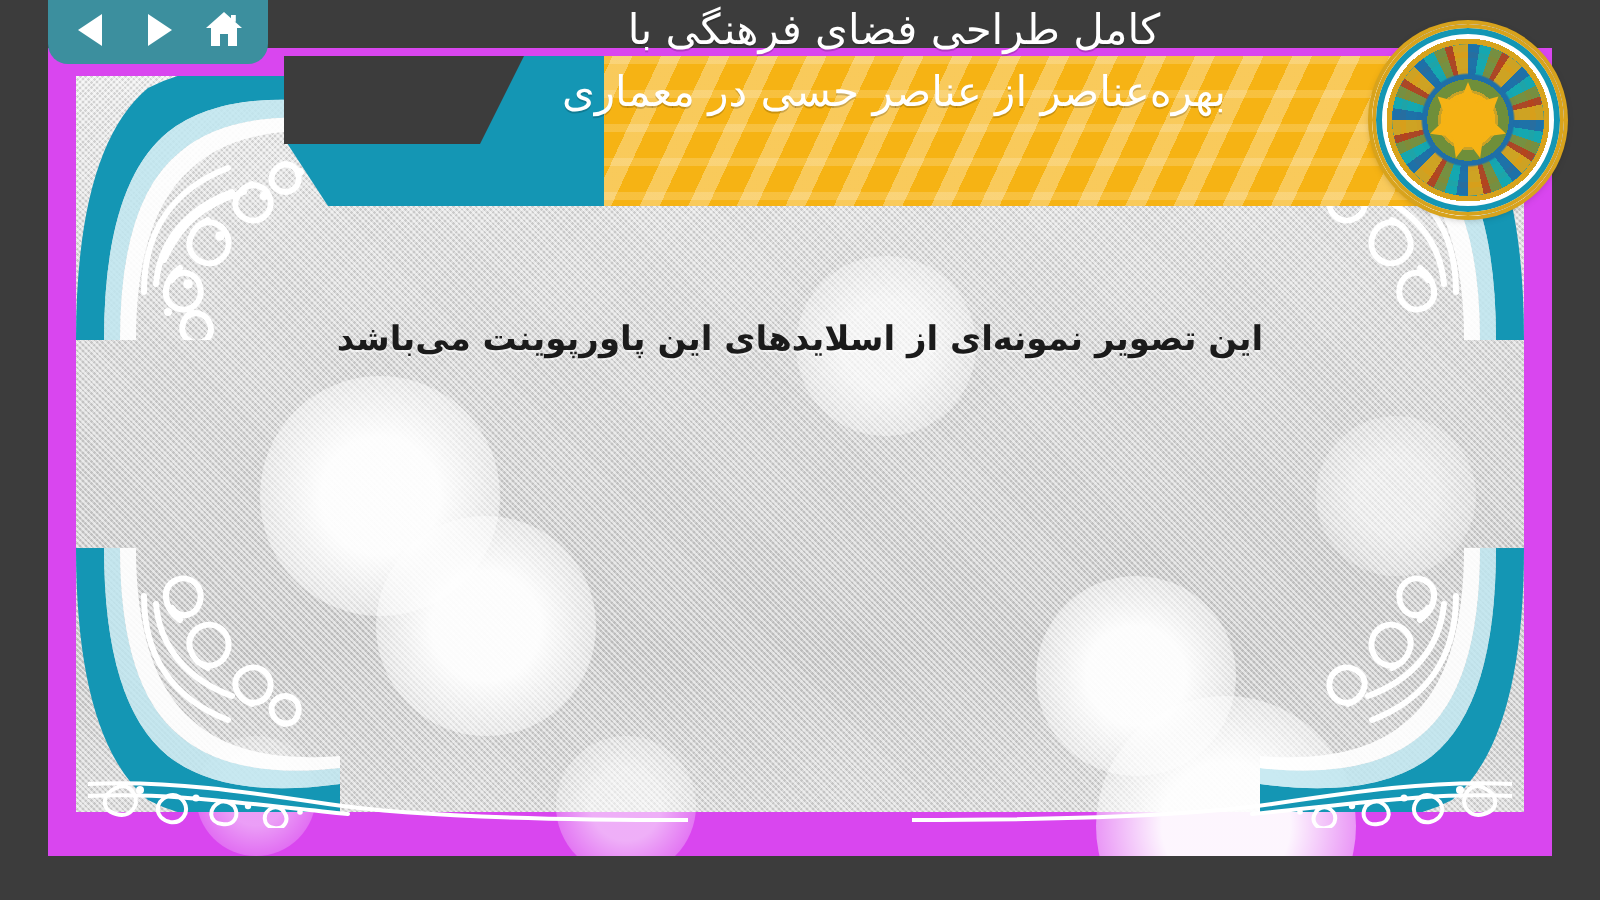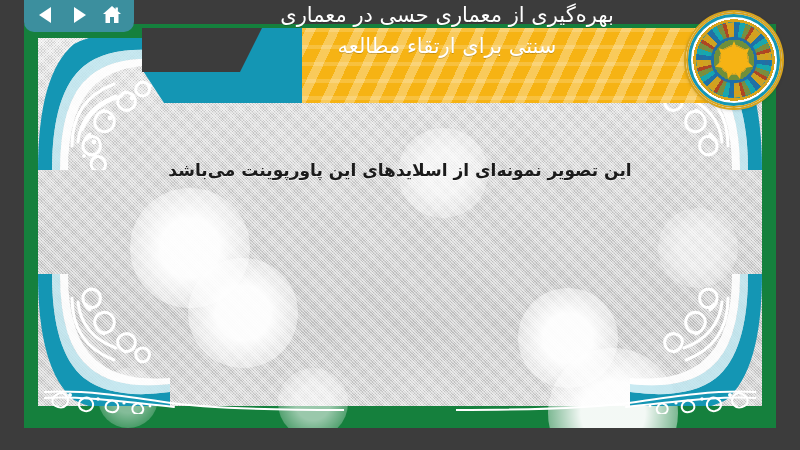--- a/index.html
+++ b/index.html
@@ -7,21 +7,21 @@
     width:800px; height:450px; overflow:hidden;
     background:#3c3c3c;
     font-family:"DejaVu Sans","Liberation Sans",sans-serif;
   }
 
   #stage { position:relative; width:800px; height:450px; background:#3c3c3c; }
 
   
   .slide-frame{
     position:absolute; left:24px; top:24px; width:752px; height:404px;
-    background:#15803d;
+    background:#d946ef;
     overflow:hidden;
   }
   
   .paper{
     position:absolute; left:14px; top:14px; right:14px; bottom:22px;
     background:
       repeating-linear-gradient(45deg, rgba(255,255,255,.55) 0 1px, rgba(0,0,0,0) 1px 2px),
       repeating-linear-gradient(-45deg, rgba(160,160,160,.35) 0 1px, rgba(0,0,0,0) 1px 2px),
       linear-gradient(180deg,#efefef 0%,#dddddd 22%,#d2d2d2 55%,#c9c9c9 78%,#dadada 100%);
     background-blend-mode:normal;
@@ -285,22 +285,22 @@
 
   <div class="title-banner">
     <div class="banner-yellow"></div>
     <div class="banner-chevrons"></div>
     <div class="banner-stripes"></div>
     <div class="banner-teal"></div>
     <div class="banner-notch"></div>
   </div>
 
   <div class="title-text" style="left:142px; right:48px; top:0; width:auto;">
-    <span class="title-line">بهره‌گیری از معماری حسی در معماری</span>
-    <span class="title-line">سنتی برای ارتقاء مطالعه</span>
+    <span class="title-line">کامل طراحی فضای فرهنگی با</span>
+    <span class="title-line">بهره‌عناصر از عناصر حسی در معماری</span>
   </div>
 
   <div class="medallion">
     <div class="med-petals"></div>
     <div class="med-star"></div>
     <div class="med-outer"></div>
     <div class="med-outer2"></div>
   </div>
 
   <div class="navbar">

